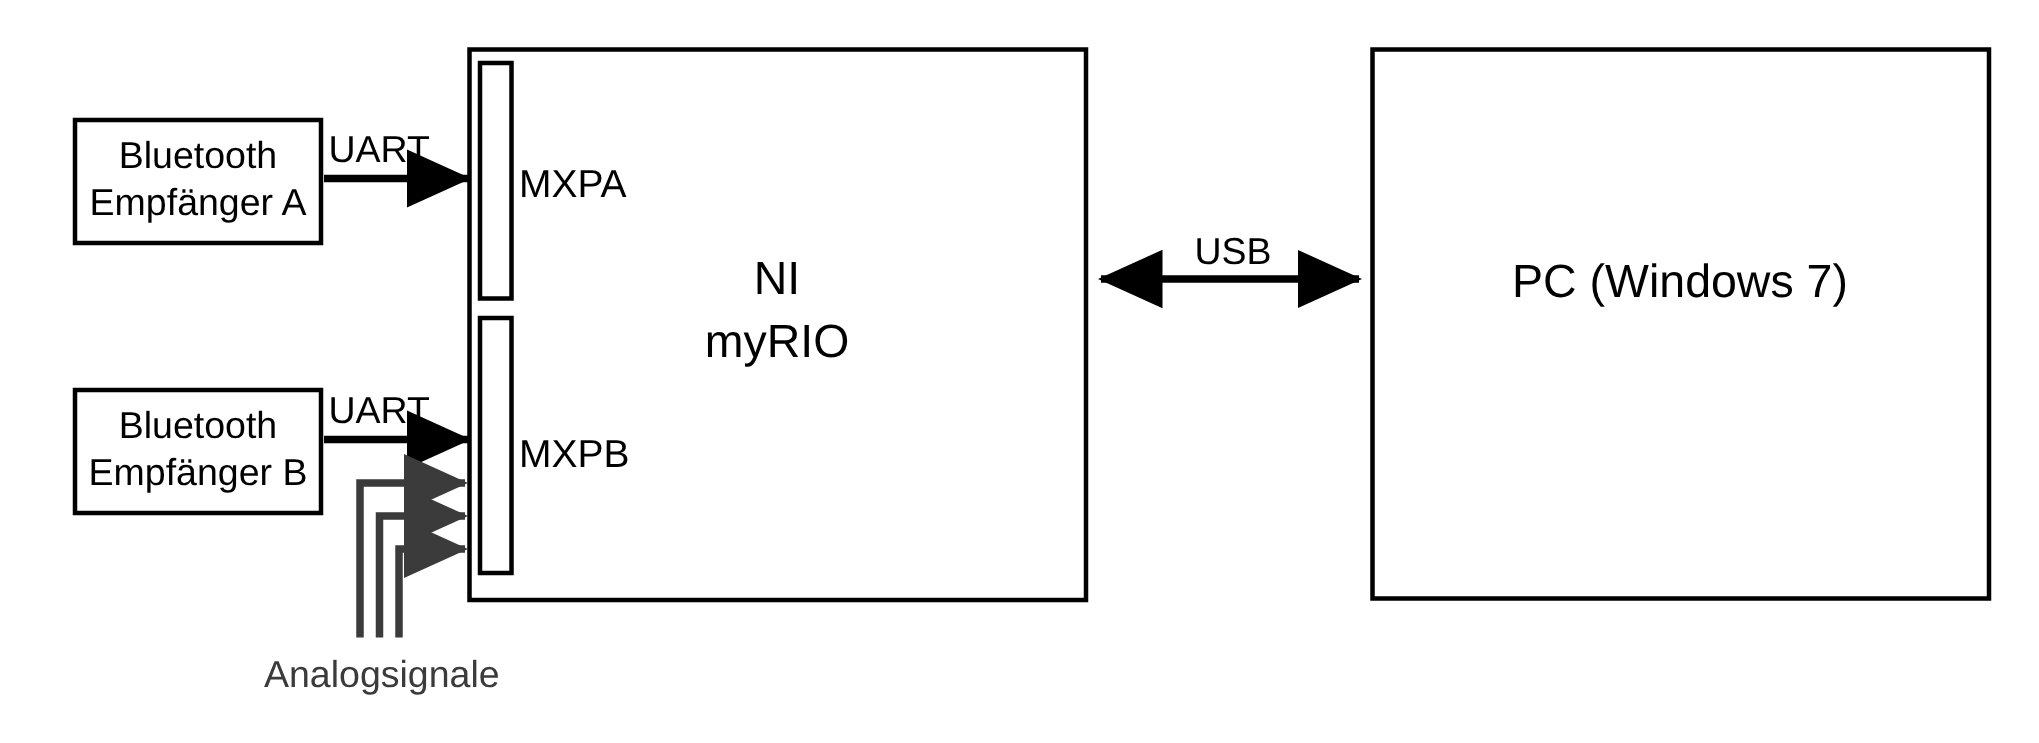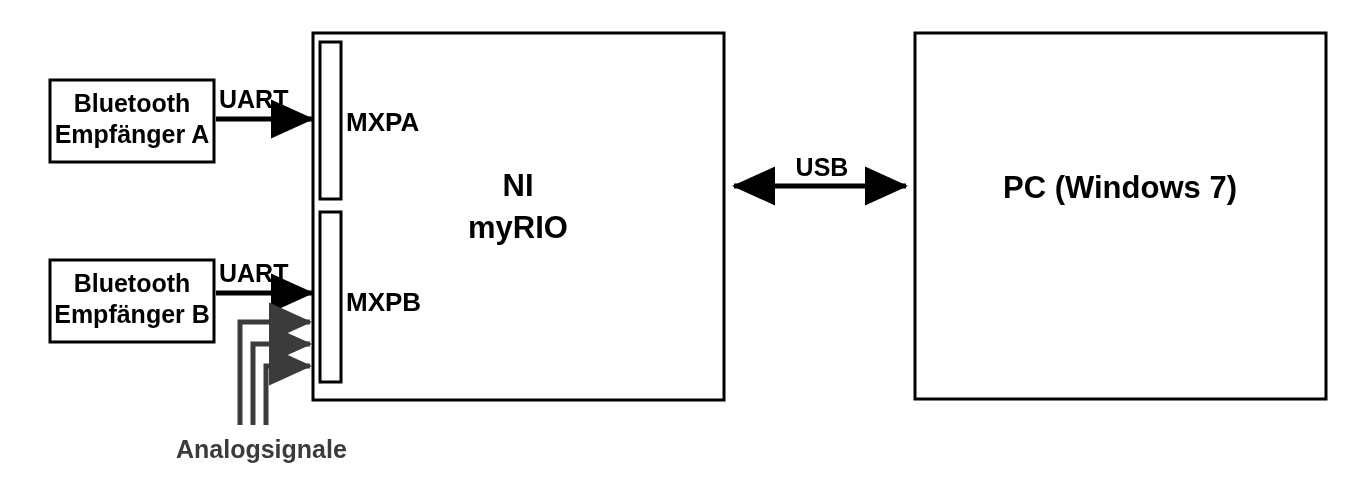--- a/index.html
+++ b/index.html
@@ -7,21 +7,20 @@
     padding: 0;
     background: #ffffff;
   }
   #diagram-root {
     position: relative;
     width: 1359px;
     height: 495px;
     background: #ffffff;
     font-family: "Liberation Sans", sans-serif;
     overflow: hidden;
-    font-weight: bold;
   }
   #diagram-svg {
     position: absolute;
     top: 0;
     left: 0;
     width: 1359px;
     height: 495px;
   }
   .blk-text {
     font-family: "Liberation Sans", sans-serif;

